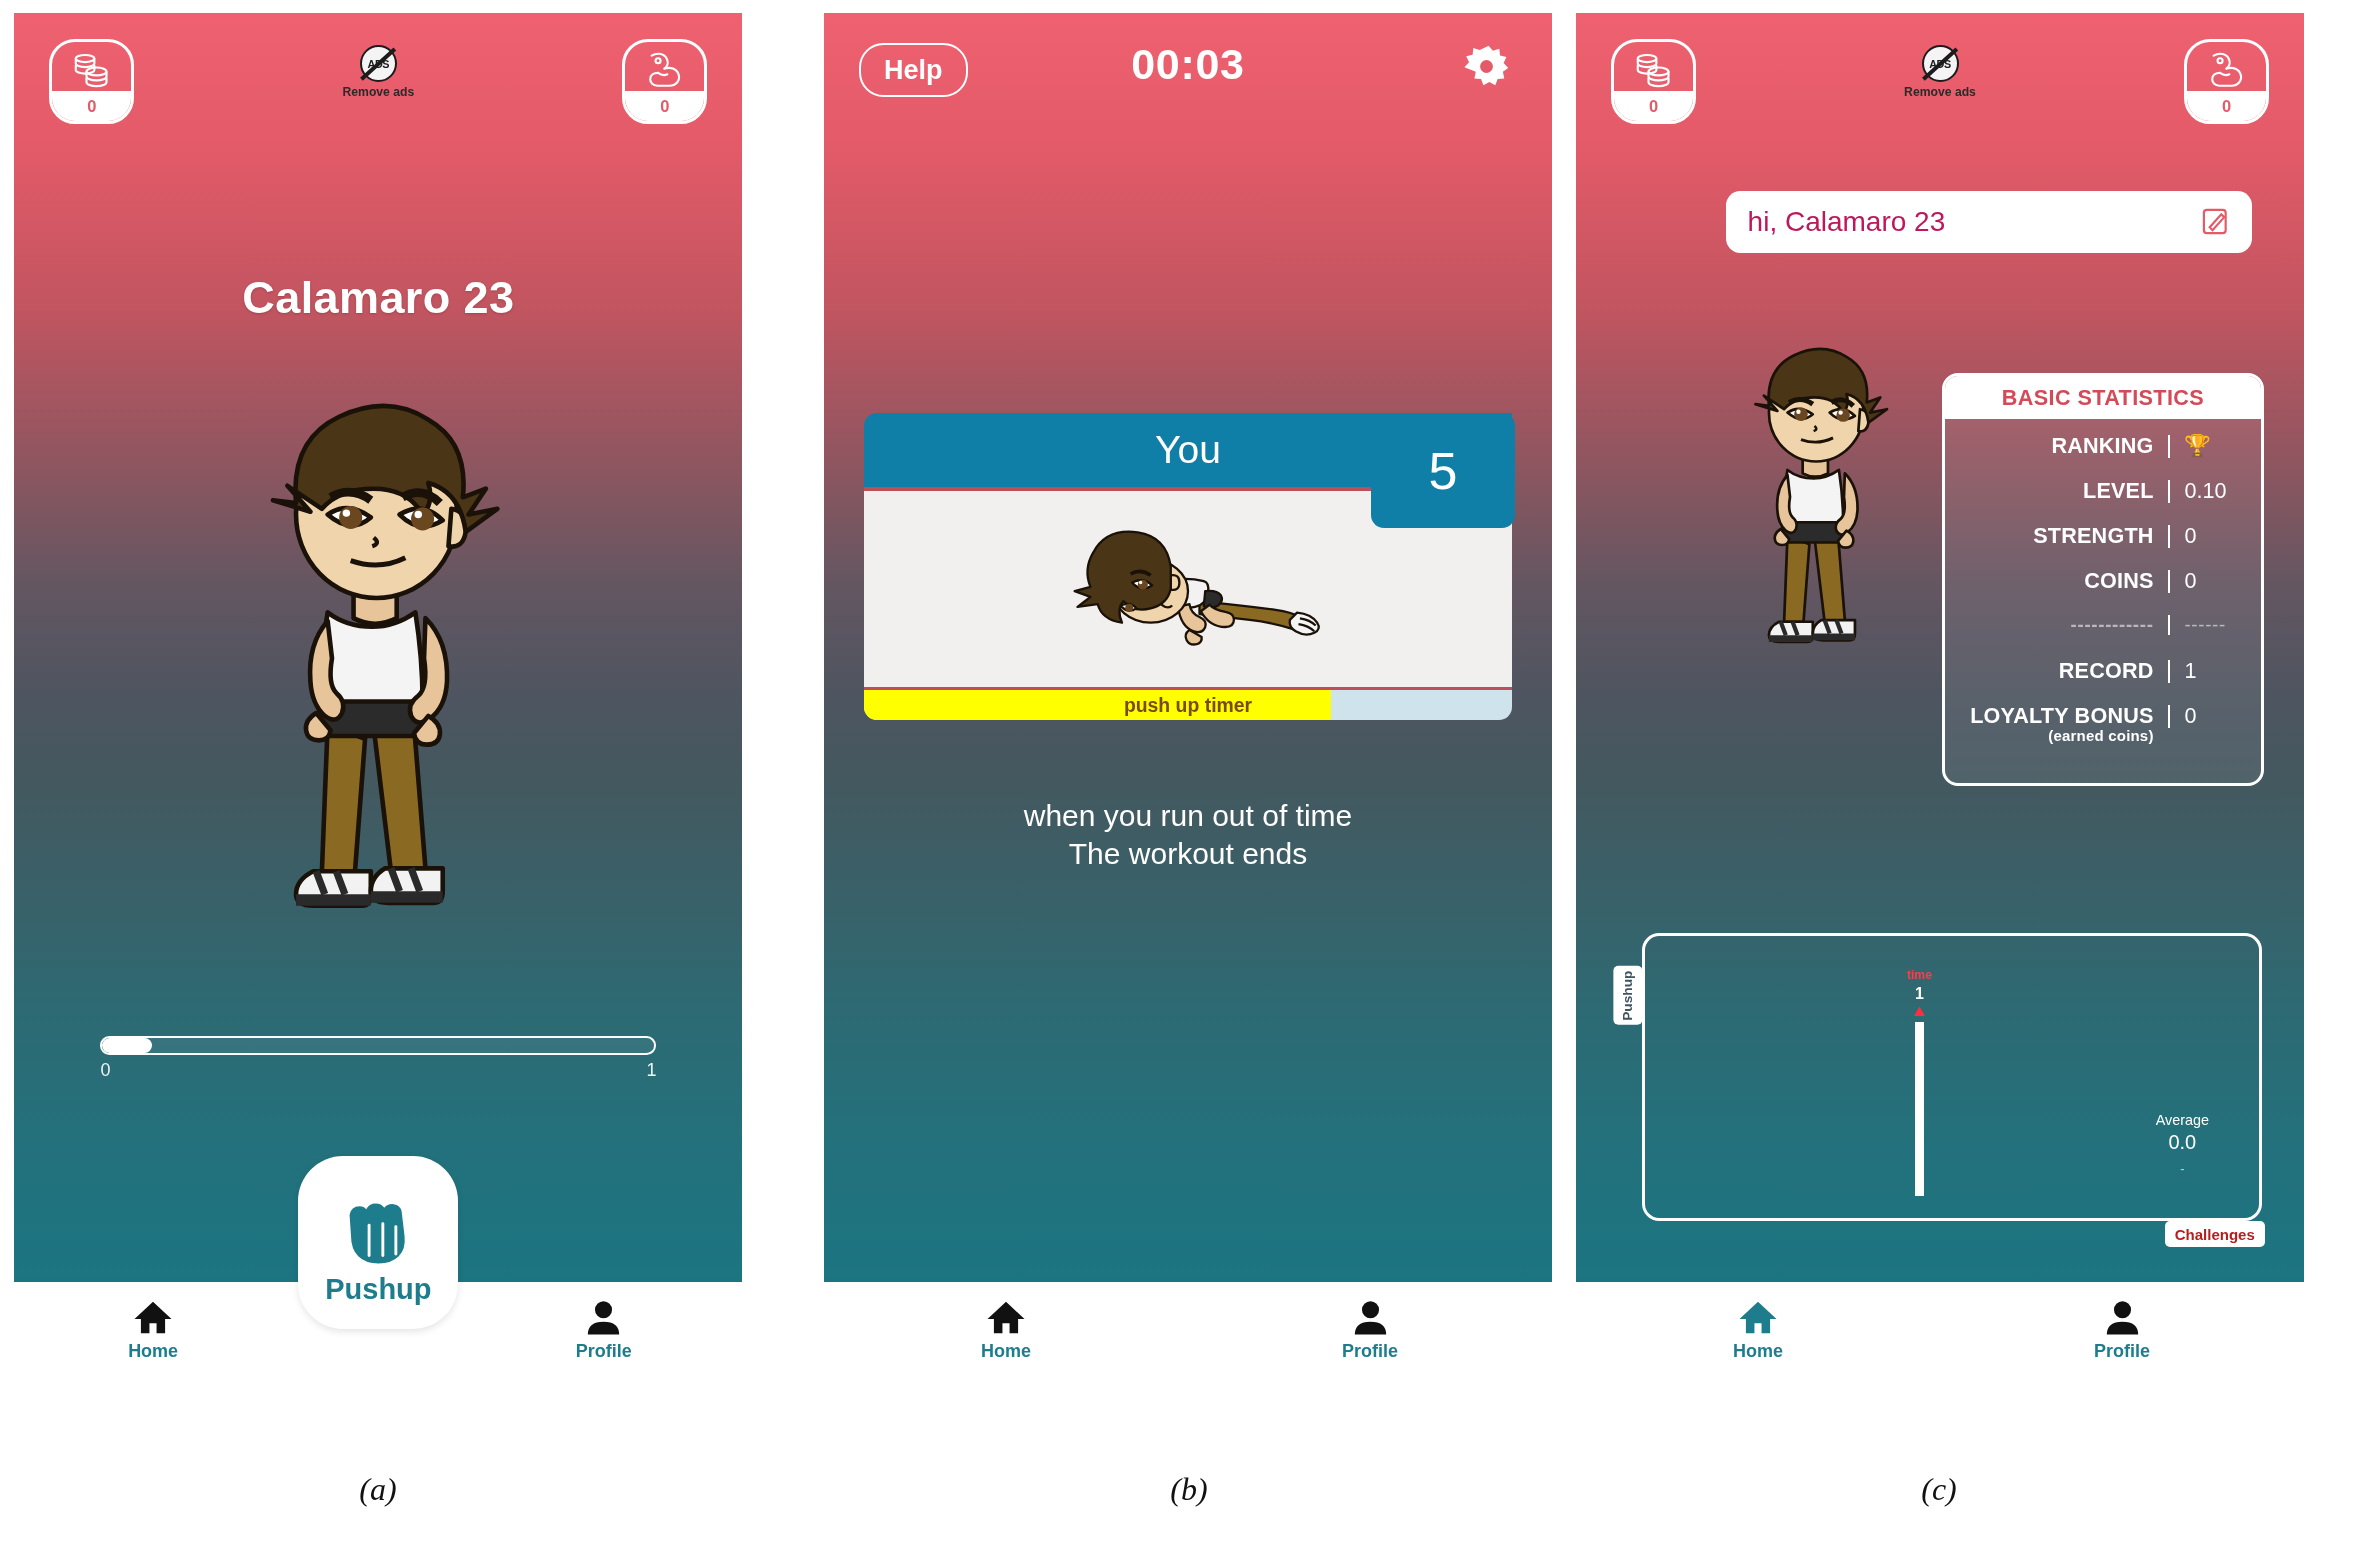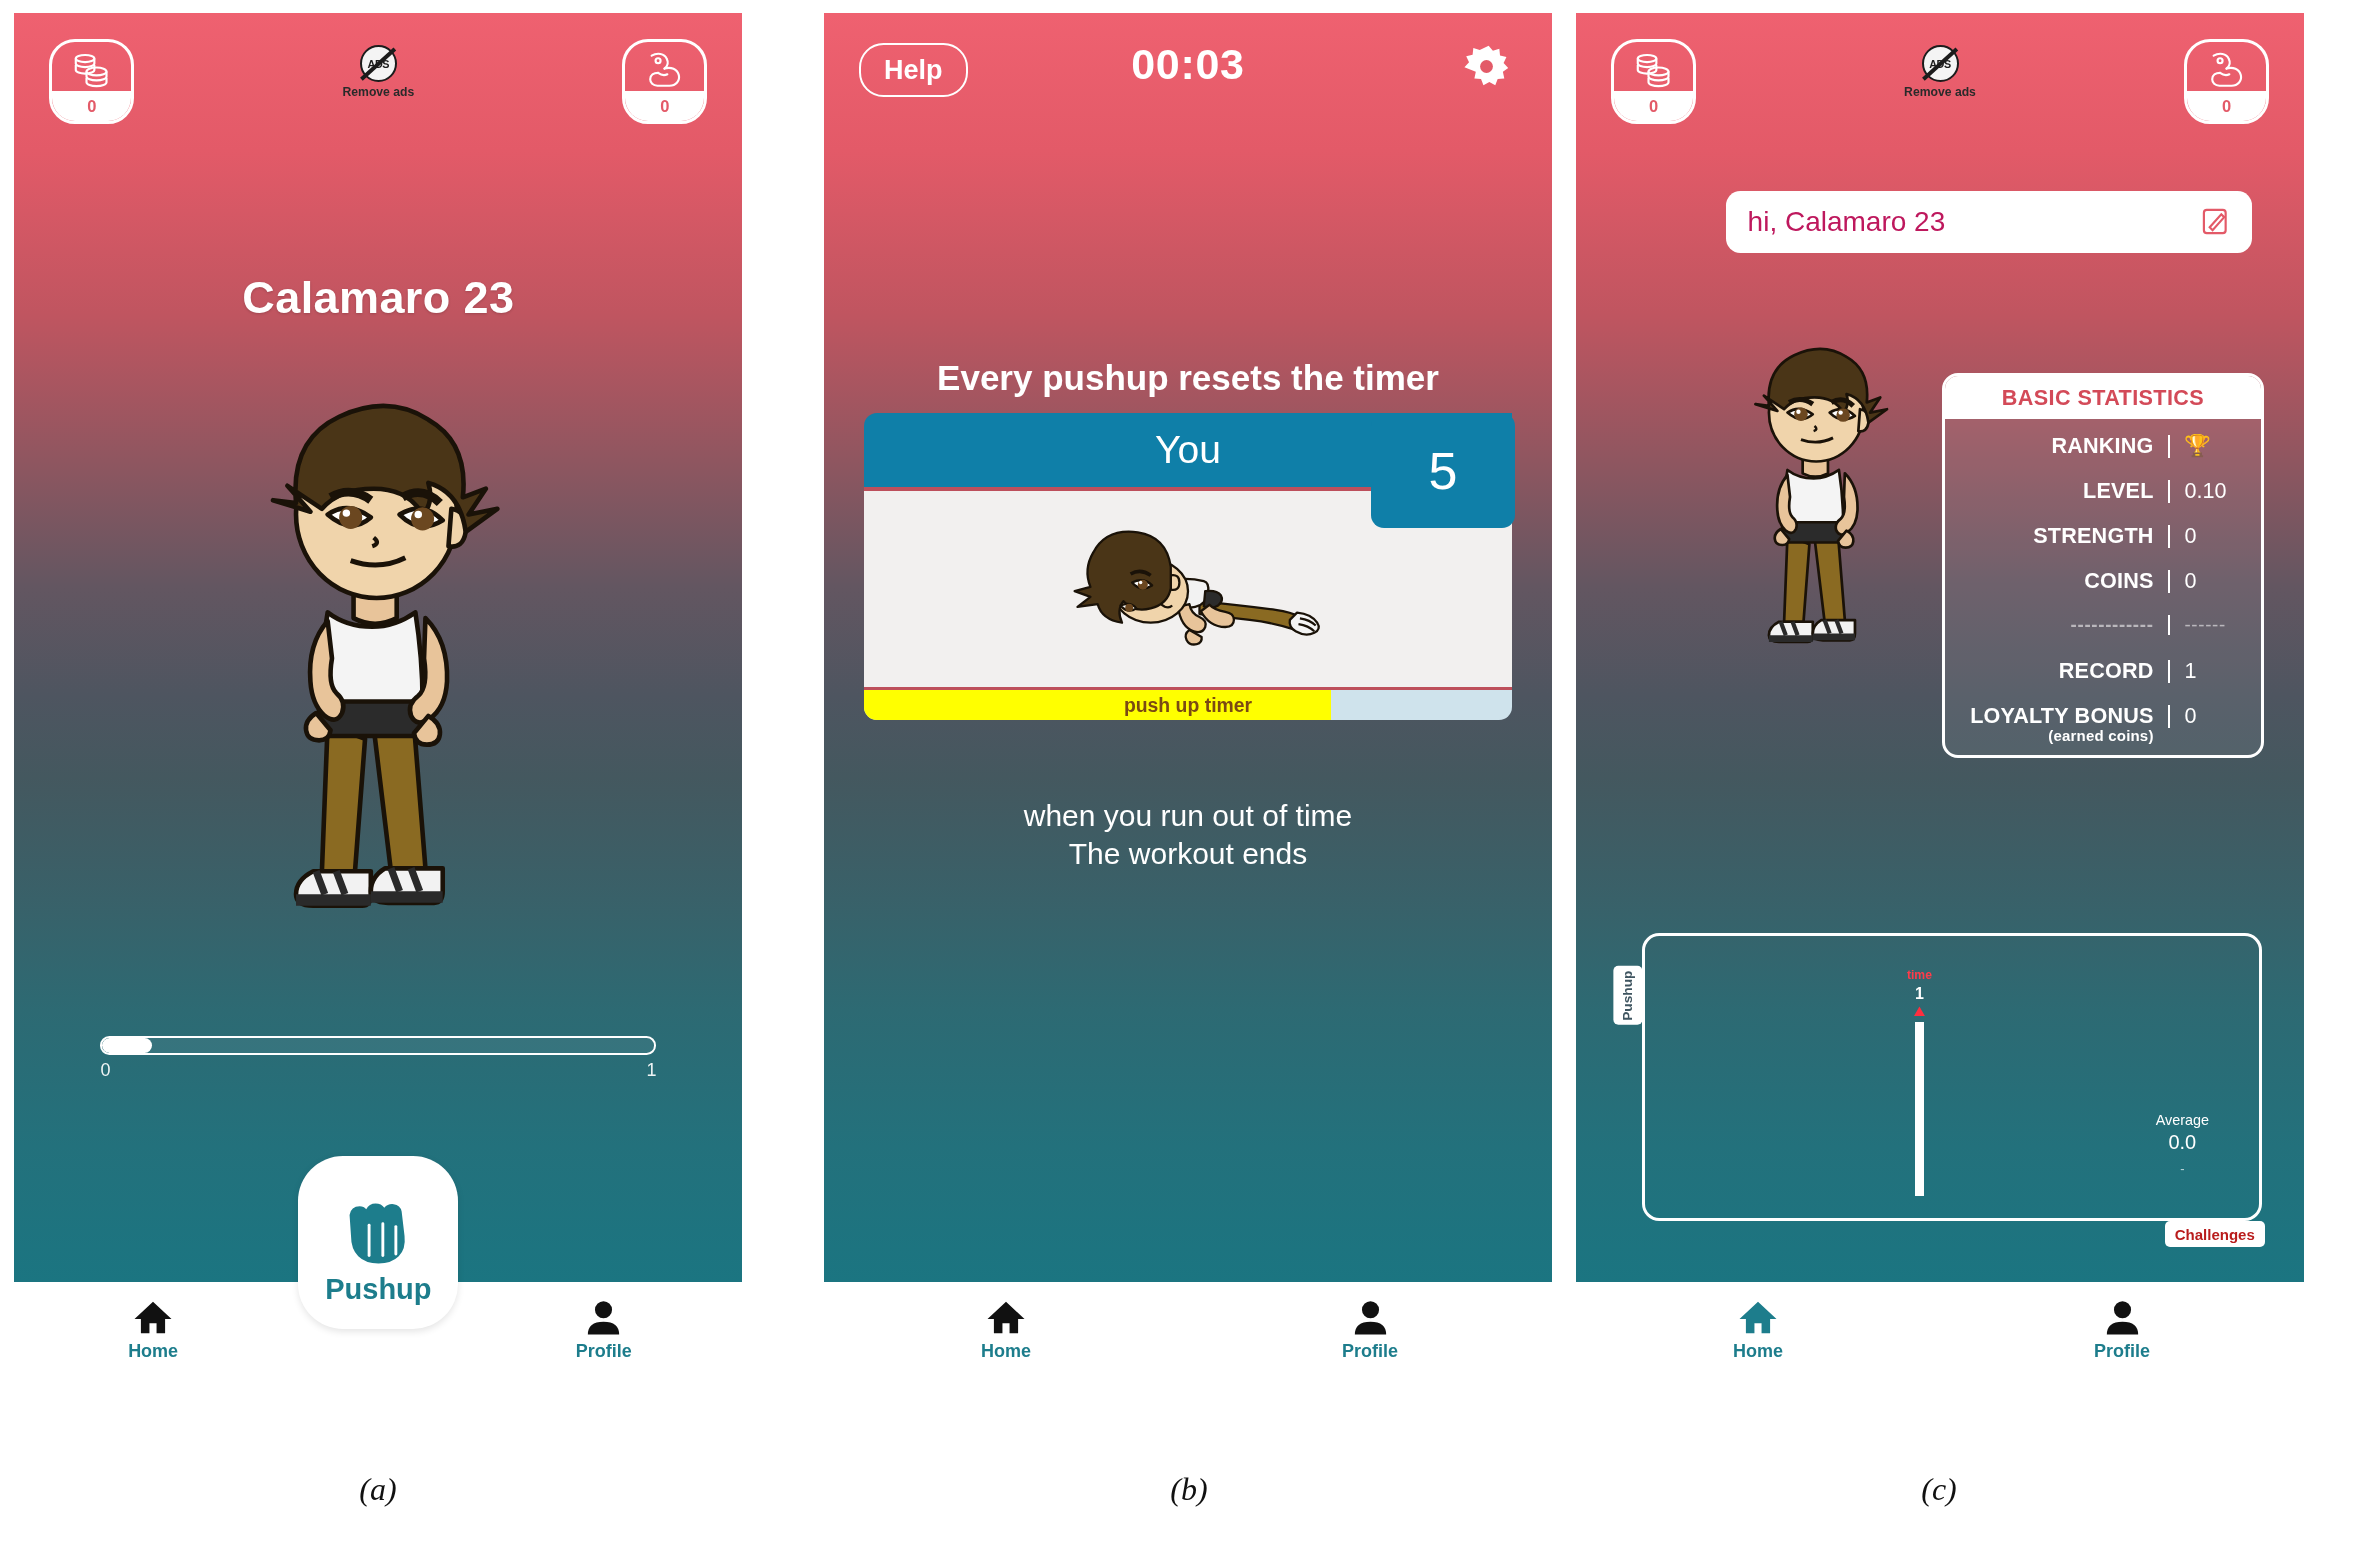--- a/index.html
+++ b/index.html
@@ -324,21 +324,21 @@
   }
   .stats-card .title {
     background: #ffffff;
     color: #d34a58;
     font-size: 21.6px;
     font-weight: 700;
     text-align: center;
     padding: 8.6px 0;
     letter-spacing: 0.4px;
   }
-  .stats-rows { padding: 16px 0 5px; }
+  .stats-rows { padding: 16px 0 33px; }
   .stat-row {
     display: flex;
     align-items: flex-start;
     min-height: 45px;
   }
   .stat-row .k {
     flex: 1;
     text-align: right;
     padding-right: 14.4px;
     color: #ffffff;
@@ -613,21 +613,20 @@
     <div class="help-btn">Help</div>
     <div class="timer-txt">00:03</div>
     <div class="gear-btn">
       <svg width="47" height="47" viewBox="0 0 66 66">
         <path fill="#ffffff" d="M33 4 l6 7 l9-3 l1 9.5 l9 2 l-4 8.6 l6.5 7 l-7.5 5.4 l2 9.3 l-9.3 .6 l-3.4 8.9 l-8.3-4.4
                  l-8.3 4.4 l-3.4-8.9 l-9.3-.6 l2-9.3 L-1 34.1 l6.5-7 l-4-8.6 l9-2 l1-9.5 l9 3 Z" transform="translate(3,0)"></path>
         <circle cx="33" cy="33" r="9" fill="#e35a68"></circle>
       </svg>
     </div>
 
-    <div class="headline">Every pushup resets the timer</div>
 
     <div class="count-card">
       <div class="count-head">
         <div class="you">You</div>
         <div class="num">5</div>
       </div>
       <div class="count-body">
         <svg class="pose" viewBox="0 0 440 230">
           <g stroke="#1a1208" stroke-width="3.2" stroke-linejoin="round">
 

